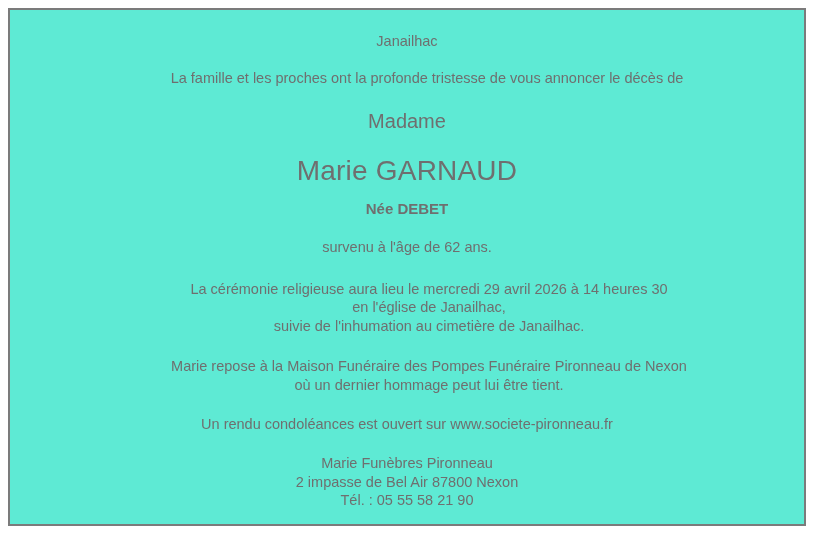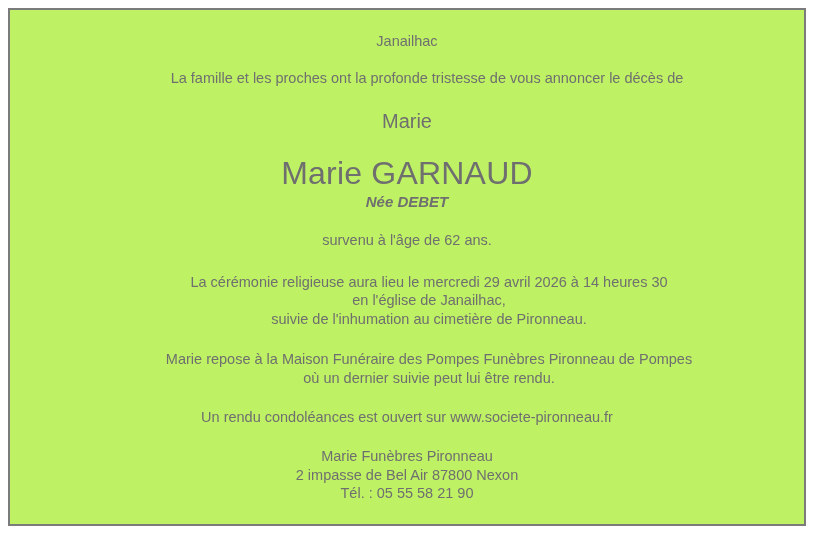--- a/index.html
+++ b/index.html
@@ -13,21 +13,21 @@
     font-family: "Liberation Sans", sans-serif;
     overflow: hidden;
   }
   #notice {
     position: absolute;
     left: 8px;
     top: 8px;
     width: 798px;
     height: 518px;
     box-sizing: border-box;
-    background: #bef264;
+    background: #5eead4;
     border: 2px solid #7b7b7b;
     color: #6f6f6f;
     text-align: center;
     padding-top: 24px;
   }
   .line {
     line-height: 1.0;
     color: #6f6f6f;
   }
   .town {
@@ -37,29 +37,28 @@
   .intro {
     font-size: 14.5px;
     margin-bottom: 26px;
     padding-left: 40px;
   }
   .madame {
     font-size: 20px;
     margin-bottom: 26px;
   }
   .name {
-    font-size: 32px;
-    margin-bottom: 5px;
+    font-size: 28px;
+    margin-bottom: 16px;
     letter-spacing: 0.2px;
   }
   .nee {
     font-size: 15px;
     font-weight: bold;
     margin-bottom: 24px;
-    font-style: italic;
   }
   .age {
     font-size: 14.5px;
     margin-bottom: 25px;
   }
   .block {
     font-size: 14.5px;
     line-height: 1.28;
     margin-bottom: 22px;
     padding-left: 44px;
@@ -79,37 +78,37 @@
 </style>
 </head>
 <body>
 
 <div id="notice">
 
   <div class="line town">Janailhac</div>
 
   <div class="line intro">La famille et les proches ont la profonde tristesse de vous annoncer le décès de</div>
 
-  <div class="line madame">Marie</div>
+  <div class="line madame">Madame</div>
 
   <div class="line name">Marie GARNAUD</div>
 
   <div class="line nee">Née DEBET</div>
 
   <div class="line age">survenu à l'âge de 62 ans.</div>
 
   <div class="block">
     <div>La cérémonie religieuse aura lieu le mercredi 29 avril 2026 à 14 heures 30</div>
     <div>en l'église de Janailhac,</div>
-    <div>suivie de l'inhumation au cimetière de Pironneau.</div>
+    <div>suivie de l'inhumation au cimetière de Janailhac.</div>
   </div>
 
   <div class="block tight">
-    <div>Marie repose à la Maison Funéraire des Pompes Funèbres Pironneau de Pompes</div>
-    <div>où un dernier suivie peut lui être rendu.</div>
+    <div>Marie repose à la Maison Funéraire des Pompes Funéraire Pironneau de Nexon</div>
+    <div>où un dernier hommage peut lui être tient.</div>
   </div>
 
   <div class="single">Un rendu condoléances est ouvert sur www.societe-pironneau.fr</div>
 
 
   <div class="agency">
     <div>Marie Funèbres Pironneau</div>
     <div>2 impasse de Bel Air 87800 Nexon</div>
     <div>Tél. : 05 55 58 21 90</div>
   </div>

